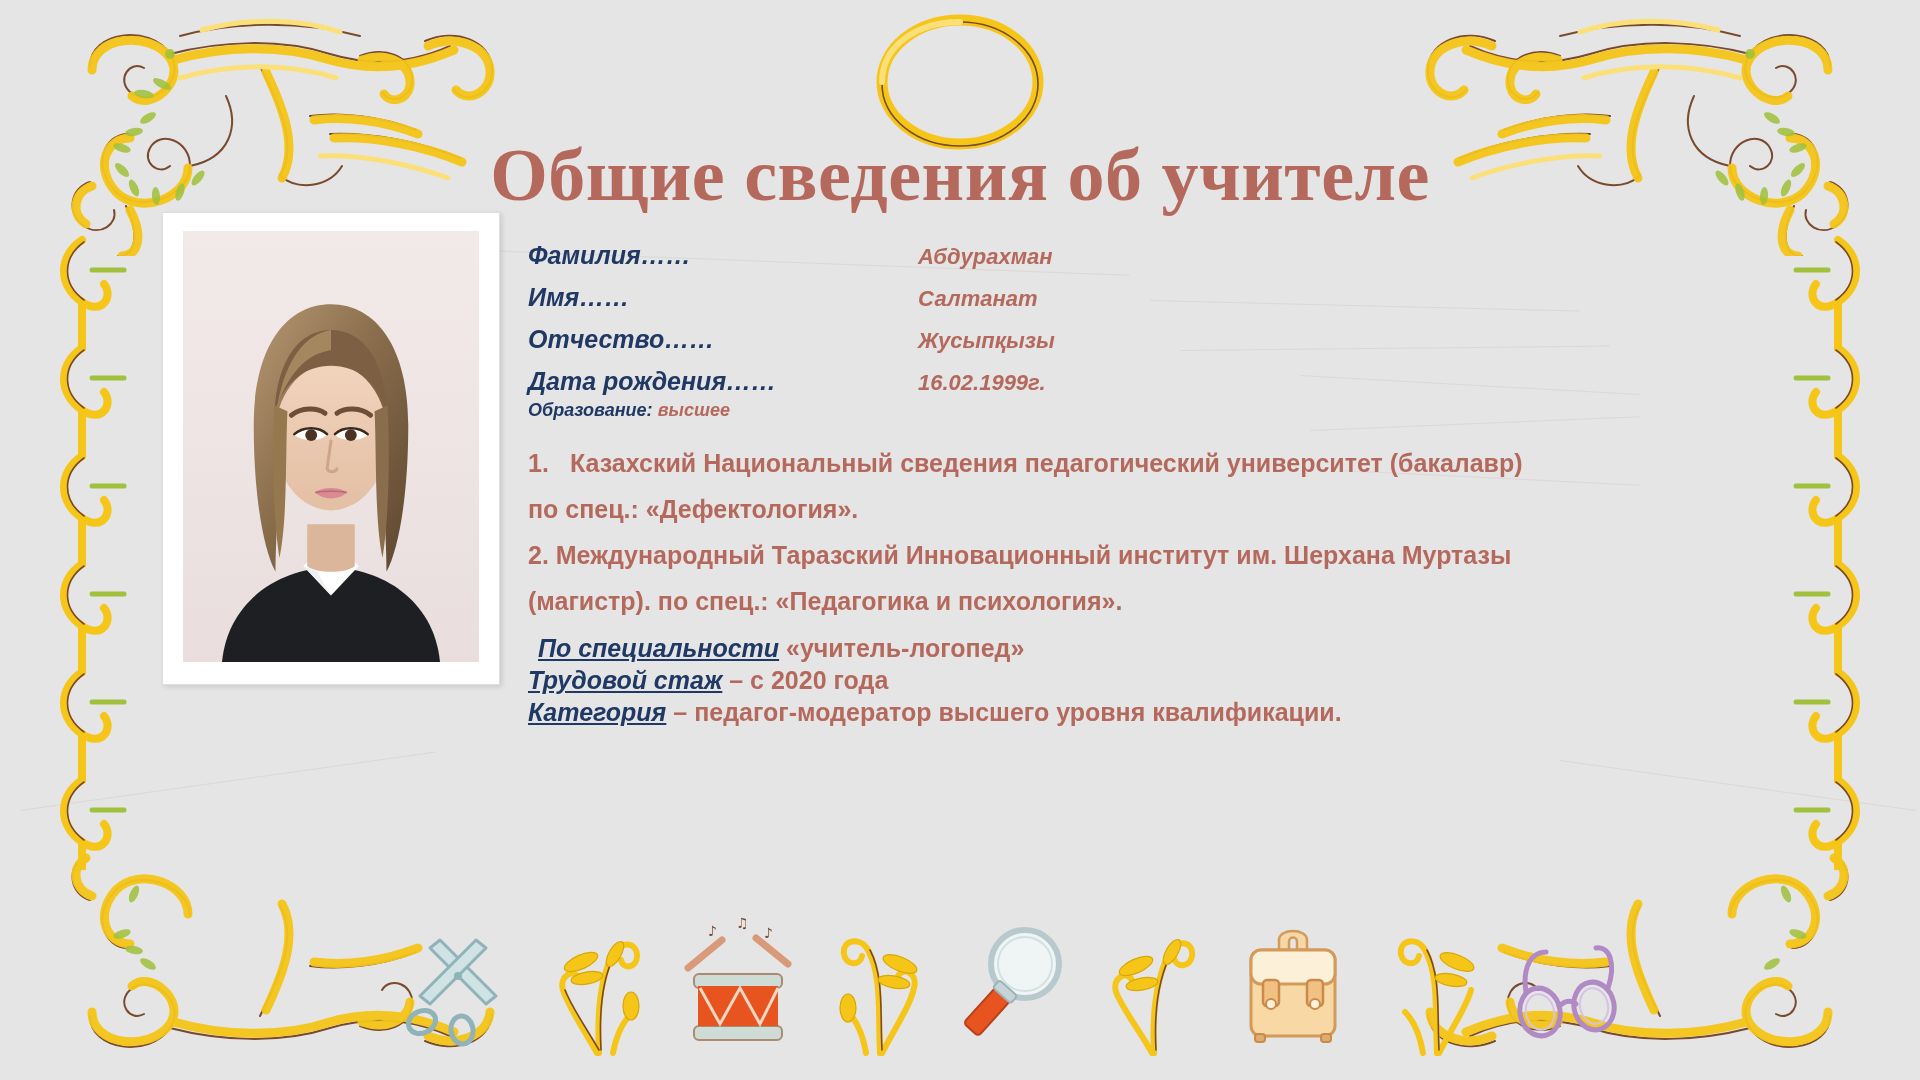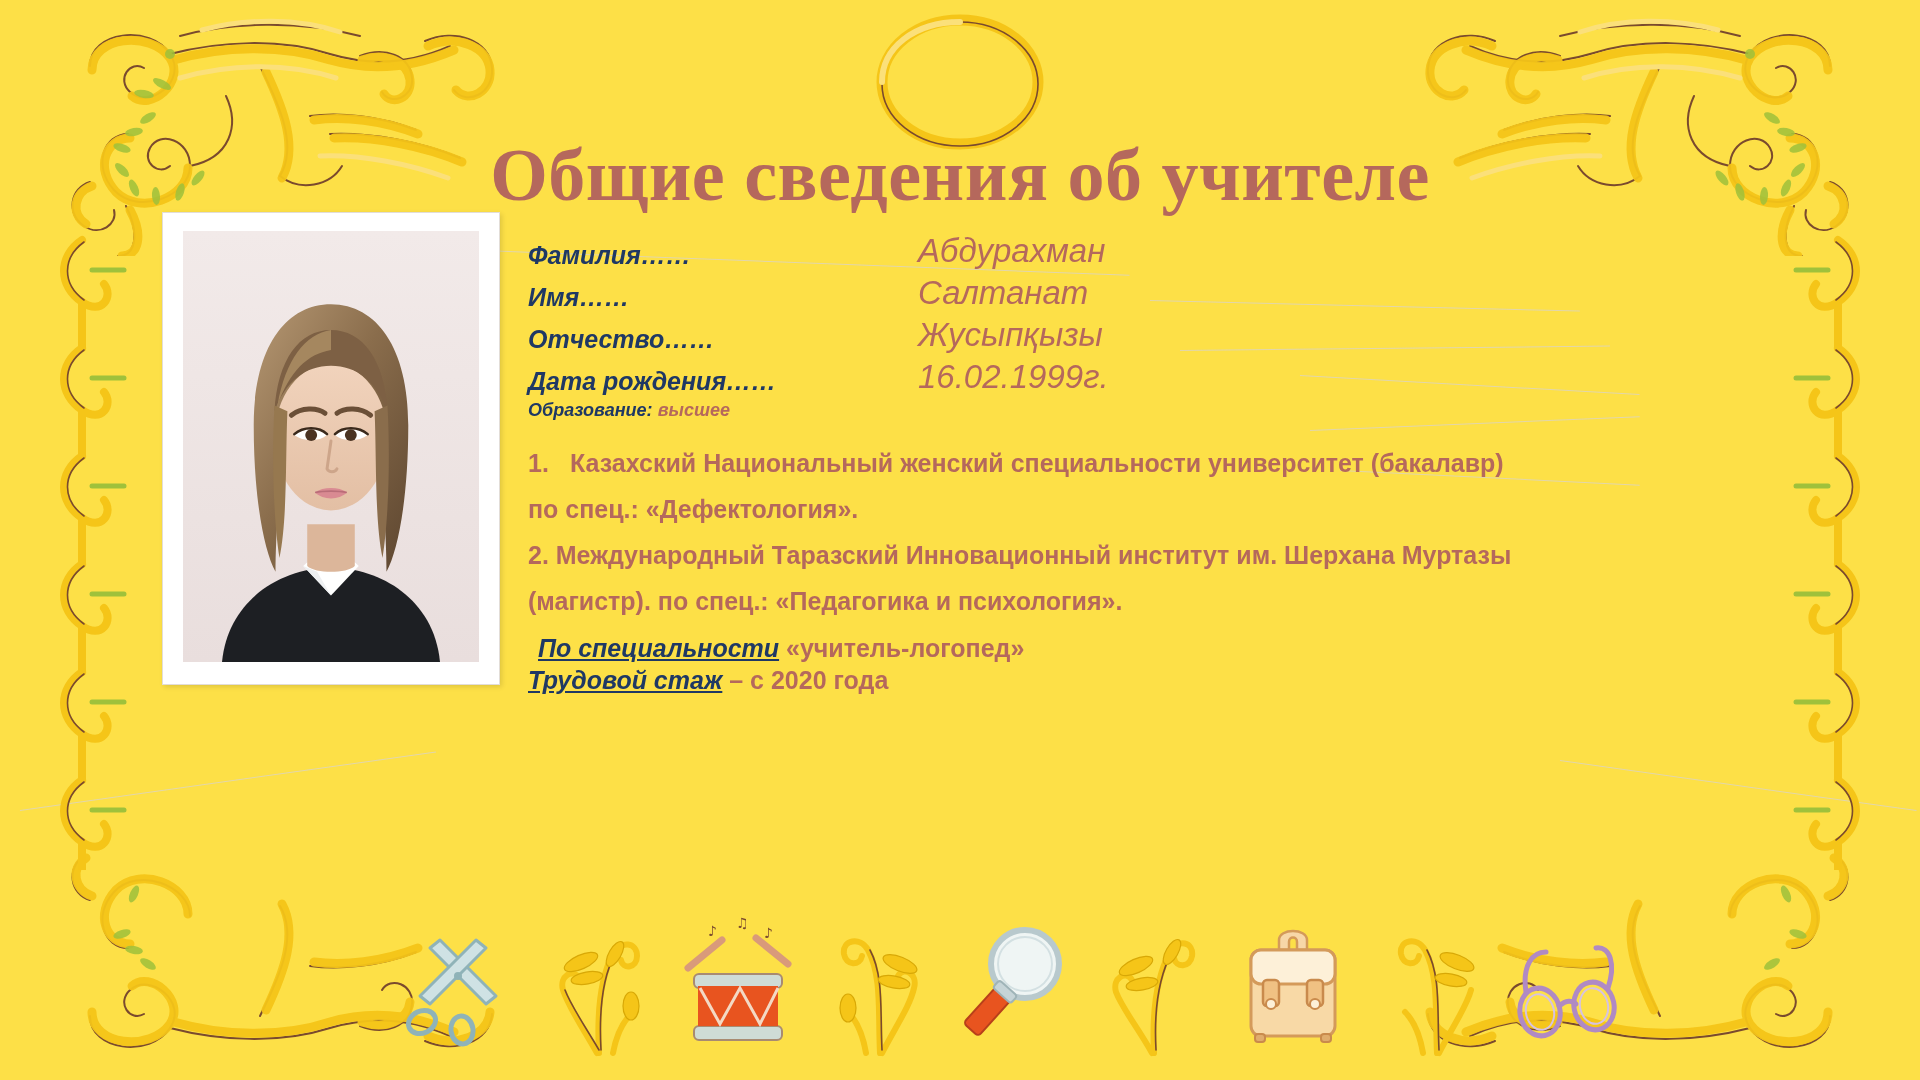--- a/index.html
+++ b/index.html
@@ -12,21 +12,21 @@
     height: 1080px;
     overflow: hidden;
     position: relative;
     font-family: "Liberation Sans", sans-serif;
   }
 
   
   #slide {
     position: absolute;
     inset: 0;
-    background: #fde047;
+    background: #e5e5e5;
   }
 
   
   .hairline {
     position: absolute;
     background: #d8d3cd;
     height: 1px;
     transform-origin: left center;
     opacity: .75;
     pointer-events: none;
@@ -94,23 +94,23 @@
   }
   .f-label {
     font-weight: 700;
     font-style: italic;
     font-size: 25px;
     color: #1f3864;
     width: 390px;
     flex: 0 0 390px;
   }
   .f-value {
-    font-weight: 400;
+    font-weight: 700;
     font-style: italic;
-    font-size: 33px;
+    font-size: 22px;
     color: #b5685c;
     margin-top: 40px;
   }
 
   .edurow {
     margin-top: 4px;
     height: 40px;
     font-size: 18px;
   }
   .edurow .k {
@@ -478,38 +478,41 @@
       <span class="f-label">Дата рождения……</span>
       <span class="f-value">16.02.1999г.</span>
     </div>
 
     <div class="edurow">
       <span class="k">Образование:</span>
       <span class="v">высшее</span>
     </div>
 
     <div class="listline">
-      <span class="num">1.</span><span>Казахский Национальный женский специальности университет (бакалавр)</span>
+      <span class="num">1.</span><span>Казахский Национальный сведения педагогический университет (бакалавр)</span>
     </div>
     <div class="listline">
       <span>по спец.: «Дефектология».</span>
     </div>
     <div class="listline">
       <span>2. Международный Таразский Инновационный институт им. Шерхана Муртазы</span>
     </div>
     <div class="listline">
       <span>(магистр). по спец.: «Педагогика  и психология».</span>
     </div>
 
     <div id="tail-block">
       <div class="tailline" id="tail-0">
         <span class="k"> По специальности</span><span class="v"> «учитель-логопед»</span>
       </div>
       <div class="tailline">
         <span class="k">Трудовой стаж</span><span class="v"> – с 2020 года</span>
+      </div>
+      <div class="tailline">
+        <span class="k">Категория</span><span class="v"> –  педагог-модератор высшего уровня квалификации.</span>
       </div>
     </div>
   </div>
 
   <div id="icon-strip">
 
     <svg class="strip-icon" viewBox="0 0 120 150">
       <g stroke="#8fb3b8" stroke-width="3" fill="#cfe2e4" stroke-linejoin="round">
         <path d="M30 40 L86 96 L96 88 L40 32 Z"></path>
         <path d="M86 40 L30 96 L20 88 L76 32 Z"></path>

